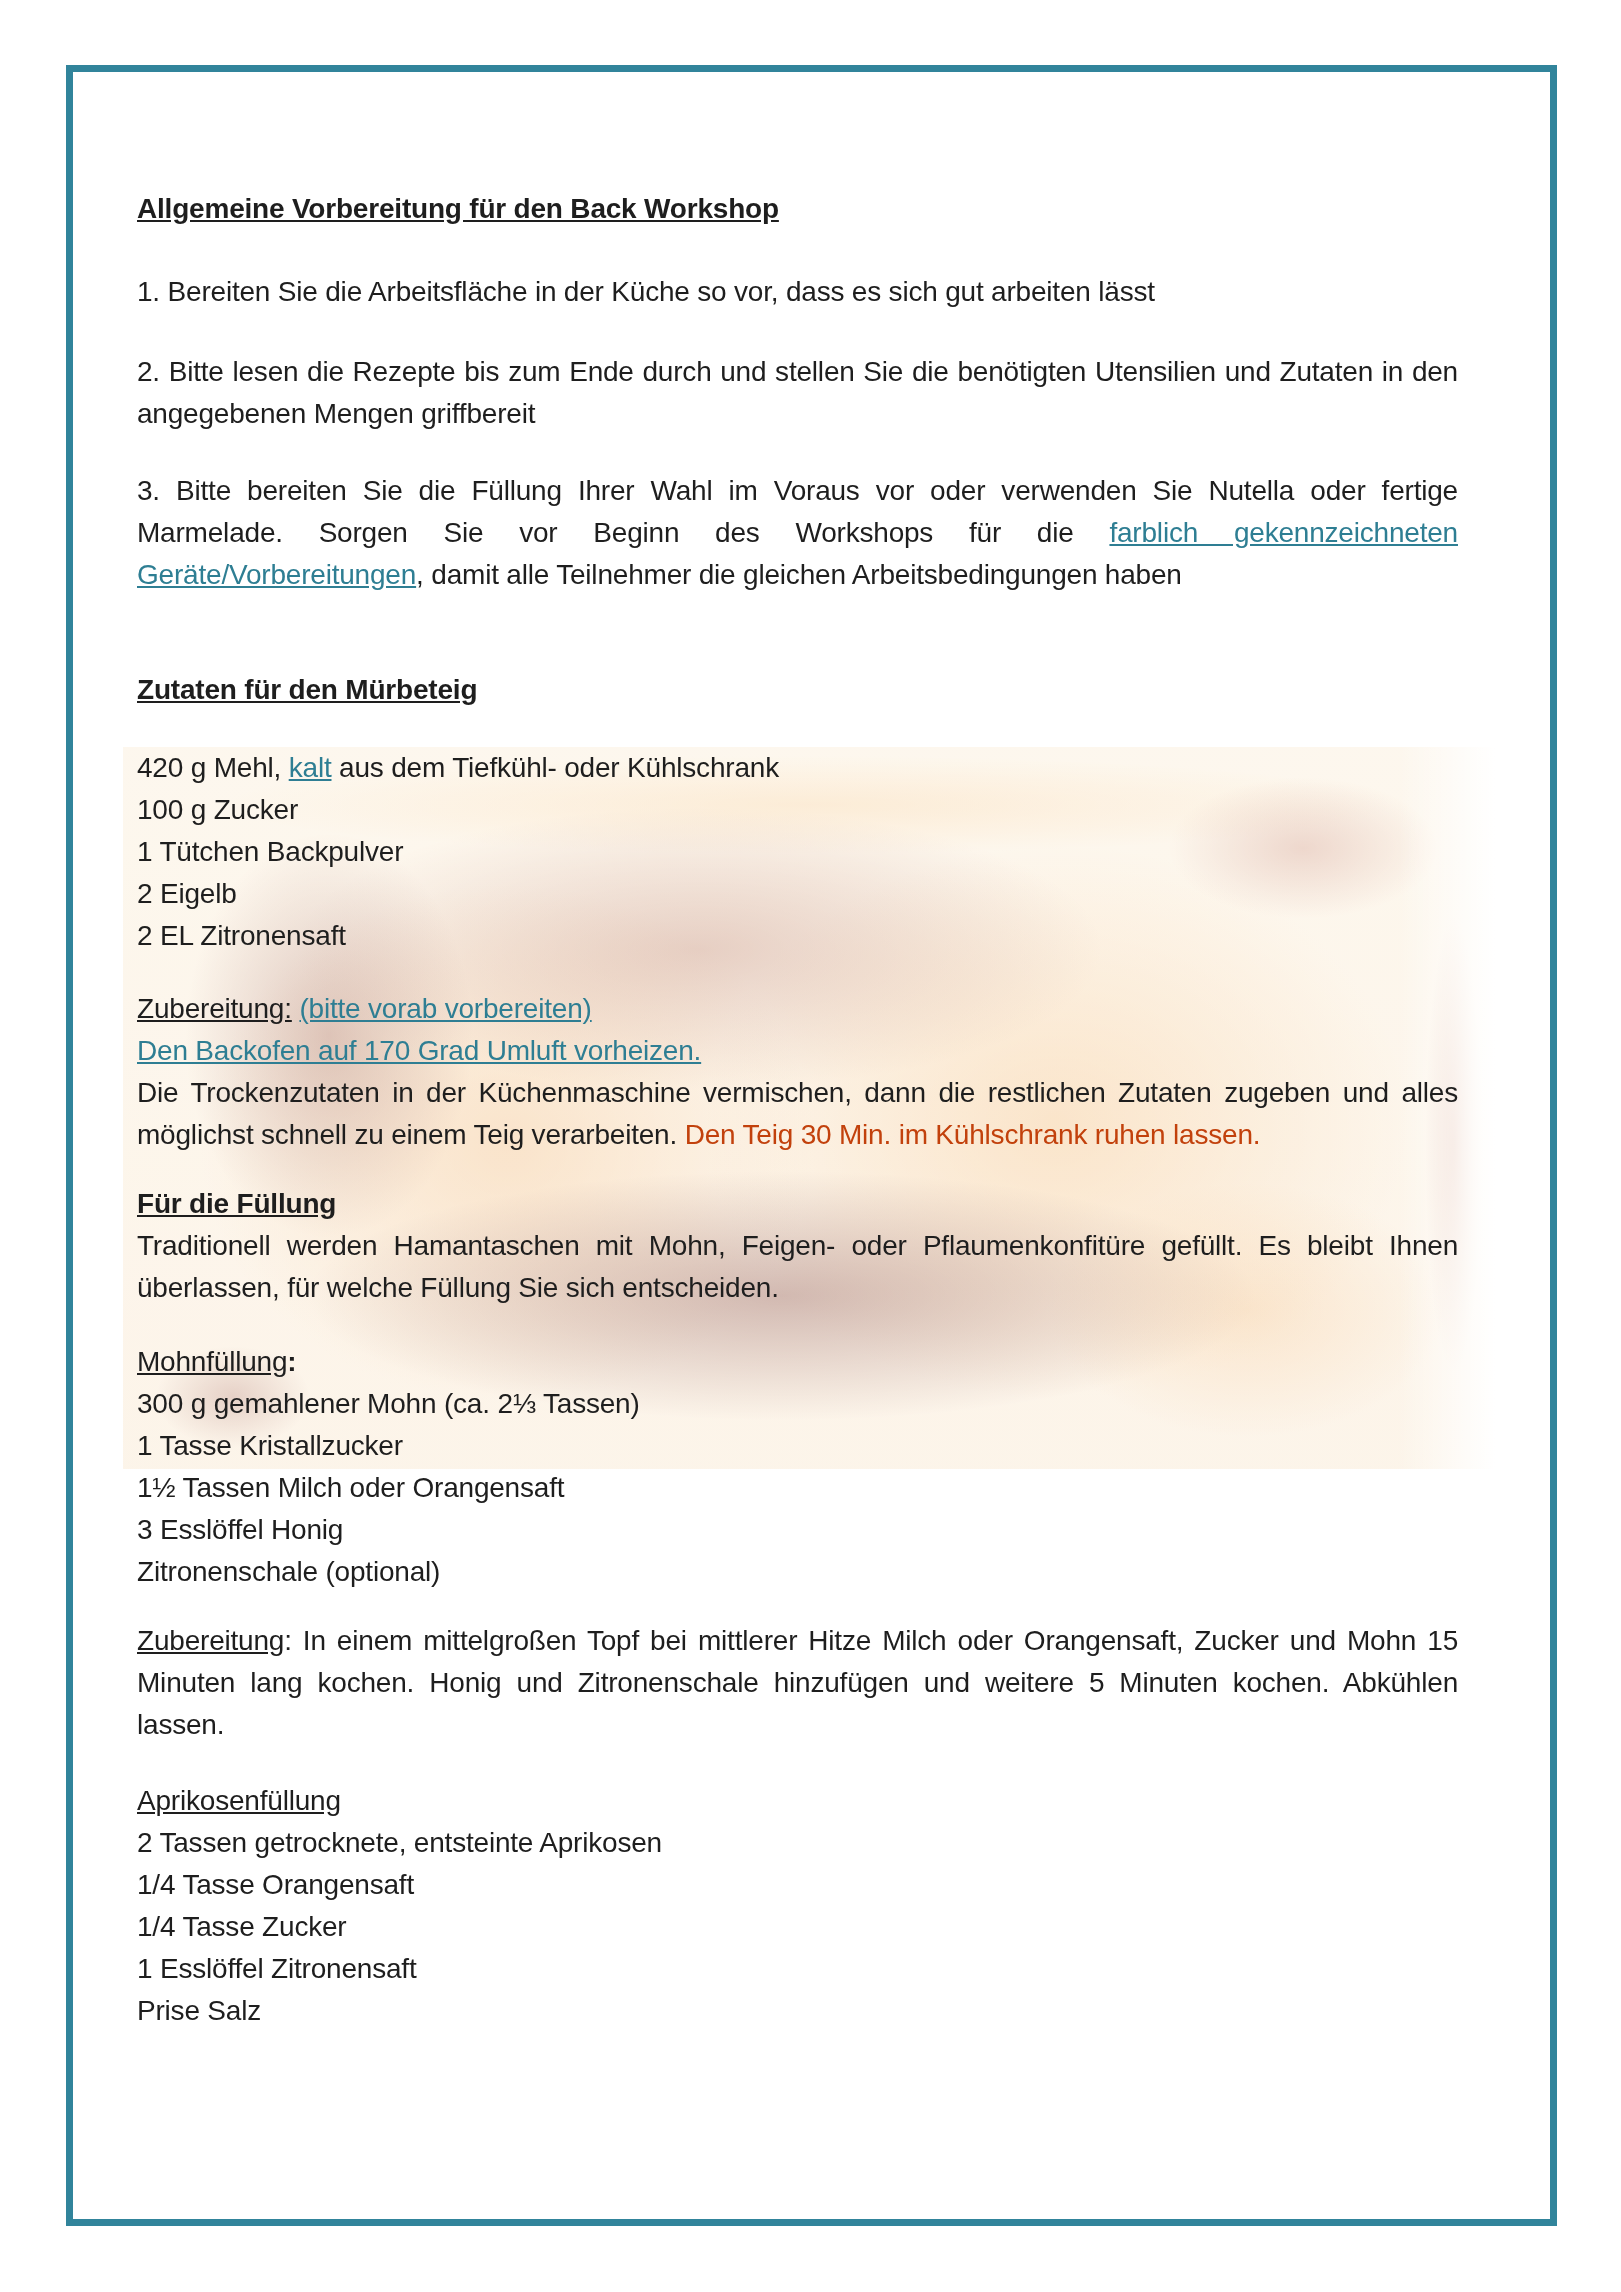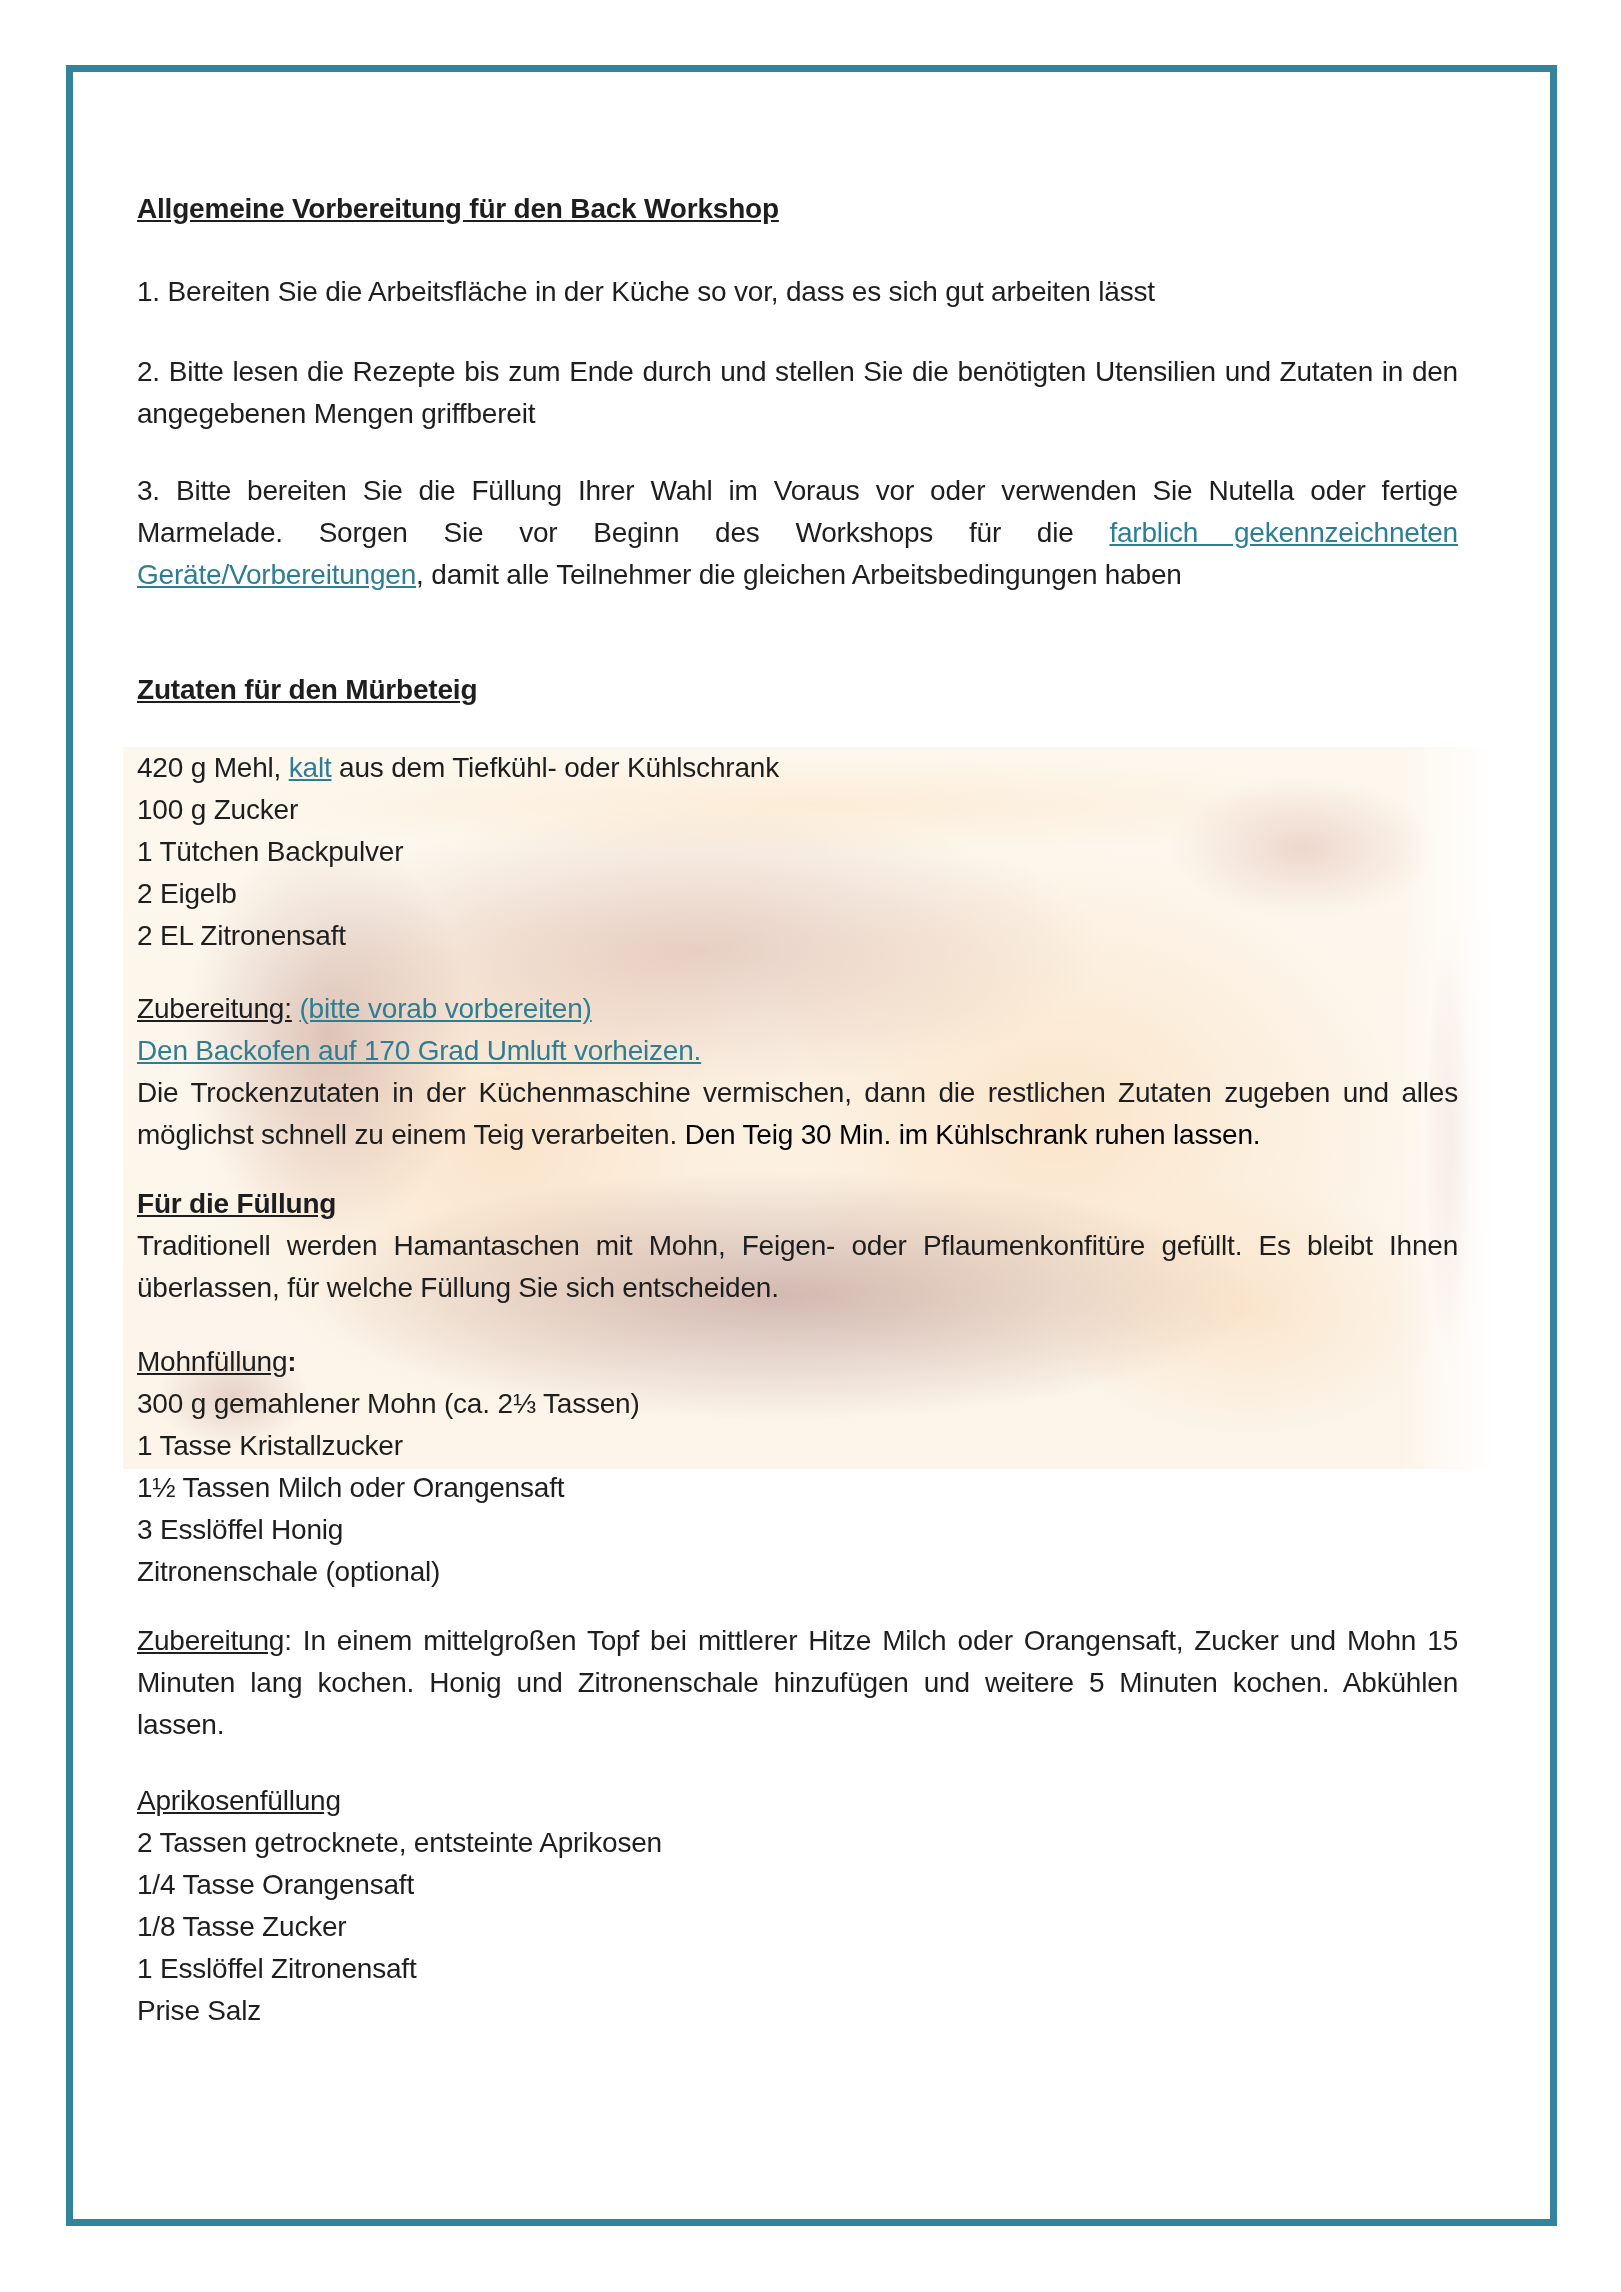--- a/index.html
+++ b/index.html
@@ -52,21 +52,21 @@
   }
   .block { margin: 0; }
   .bold { font-weight: bold; }
   .ul { text-decoration: underline; }
   .just { text-align: justify; }
   .link {
     color: #2E7E93;
     text-decoration: underline;
     cursor: pointer;
   }
-  .teal { color: #000000; }
+  .teal { color: #c2410c; }
   .mt27 { margin-top: 26.5px; }
   .mt28 { margin-top: 27.4px; }
   .mt32 { margin-top: 31px; }
   .mt33 { margin-top: 32px; }
   .mt35 { margin-top: 34px; }
   .mt36 { margin-top: 35px; }
   .mt37 { margin-top: 36px; }
   .mt39 { margin-top: 38px; }
   .mt42 { margin-top: 41px; }
   .mt74 { margin-top: 73px; }
@@ -111,20 +111,20 @@
       <div class="block">3 Esslöffel Honig</div>
       <div class="block">Zitronenschale (optional)</div>
     </div>
 
     <div class="block mt28 just"><span class="ul">Zubereitung</span><span>: In einem mittelgroßen Topf bei mittlerer Hitze Milch oder Orangensaft, Zucker und Mohn 15 Minuten lang kochen. Honig und Zitronenschale hinzufügen und weitere 5 Minuten kochen. Abkühlen lassen.</span></div>
 
     <div class="block mt35 ul">Aprikosenfüllung</div>
     <div class="block">
       <div class="block">2 Tassen getrocknete, entsteinte Aprikosen</div>
       <div class="block">1/4 Tasse Orangensaft</div>
-      <div class="block">1/8 Tasse Zucker</div>
+      <div class="block">1/4 Tasse Zucker</div>
       <div class="block">1 Esslöffel Zitronensaft</div>
       <div class="block">Prise Salz</div>
     </div>
 
   </div>
 </div>
 
 
 </body></html>

